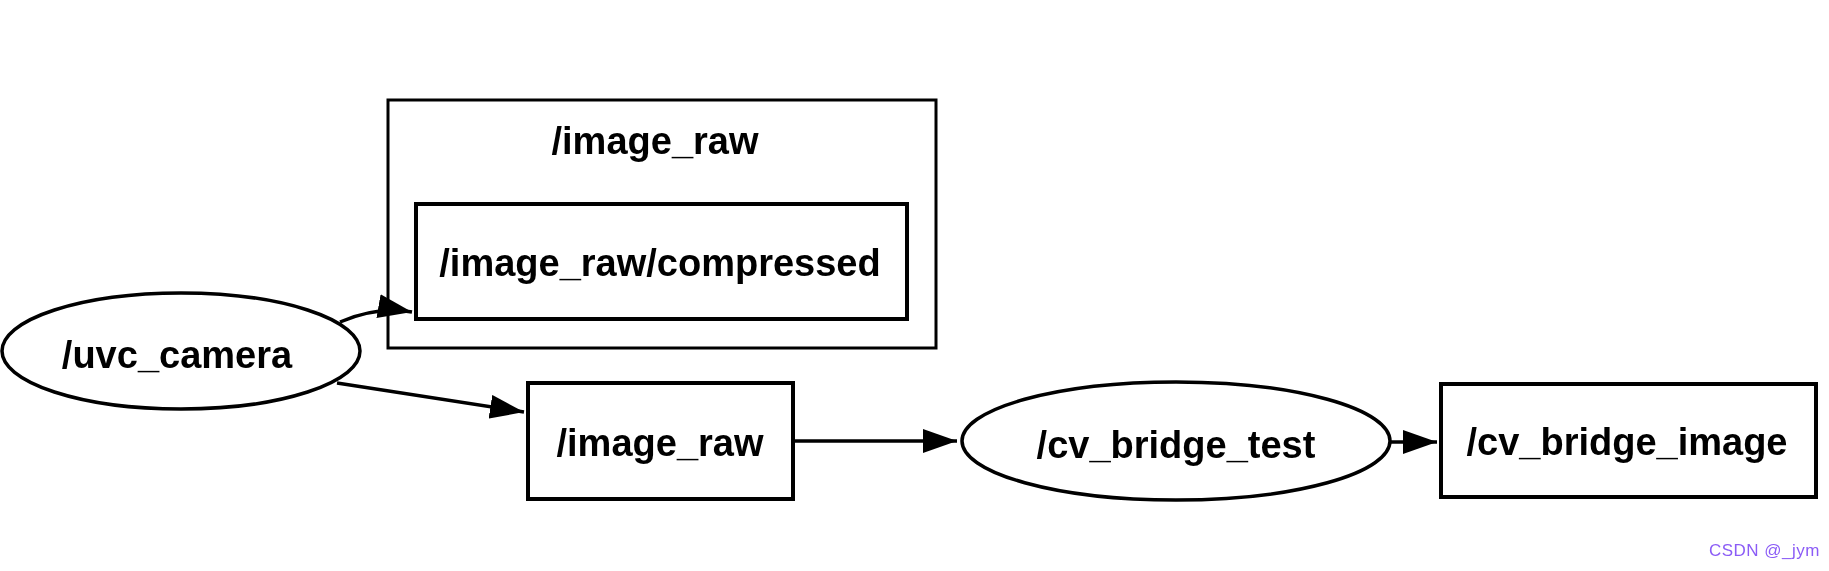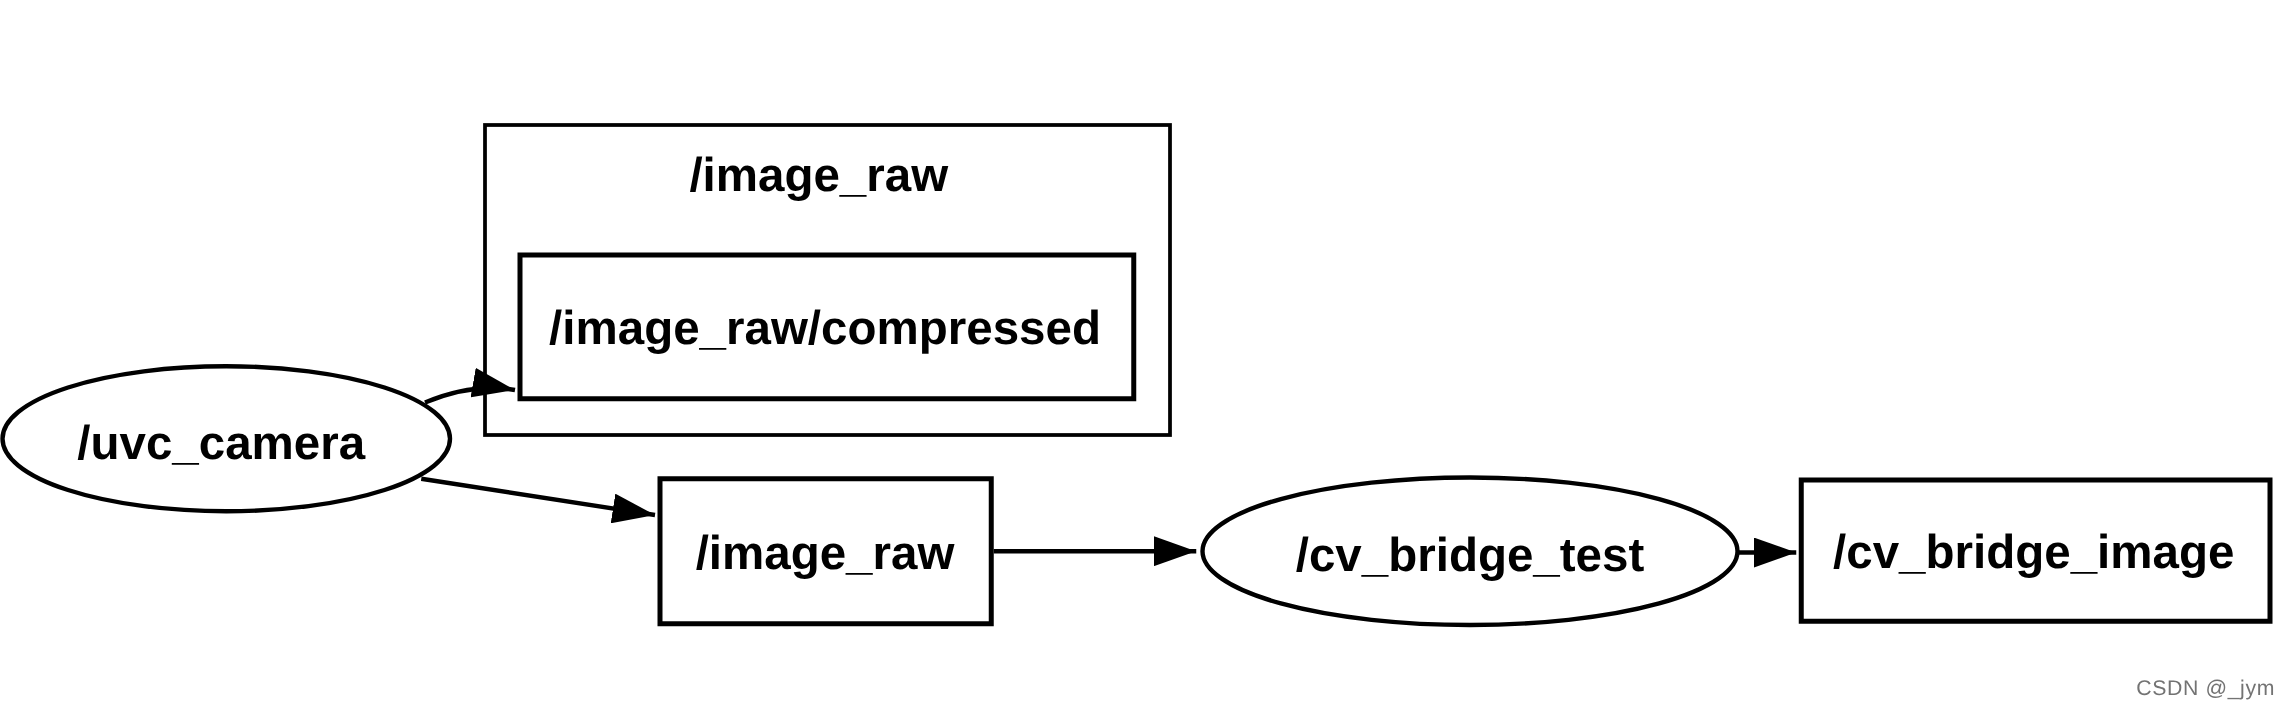--- a/index.html
+++ b/index.html
@@ -58,14 +58,14 @@
         <ellipse cx="1176" cy="441" rx="214" ry="59" fill="#ffffff" stroke="#000000" stroke-width="3.5"></ellipse>
         <text x="1176" y="445" text-anchor="middle" dominant-baseline="central" font-size="38" fill="#000000" class="node-label">/cv_bridge_test</text>
       </g>
     <g id="edges-layer">
         <path d="M340,322 Q378,306 412,312" fill="none" stroke="#000000" stroke-width="3.5" marker-end="url(#arrowhead)"></path>
         <path d="M337,383 L524,412" fill="none" stroke="#000000" stroke-width="3.5" marker-end="url(#arrowhead)"></path>
         <path d="M795,441 L957,441" fill="none" stroke="#000000" stroke-width="3.5" marker-end="url(#arrowhead)"></path>
         <path d="M1390,442 L1437,442" fill="none" stroke="#000000" stroke-width="3.5" marker-end="url(#arrowhead)"></path>
       </g>
   </svg>
-  <div class="watermark" style="color: #737373; margin-top: 12px;">CSDN @_jym</div>
+  <div class="watermark" style="color: #8b5cf6; margin-top: 12px;">CSDN @_jym</div>
 </div>
 
 </body></html>

